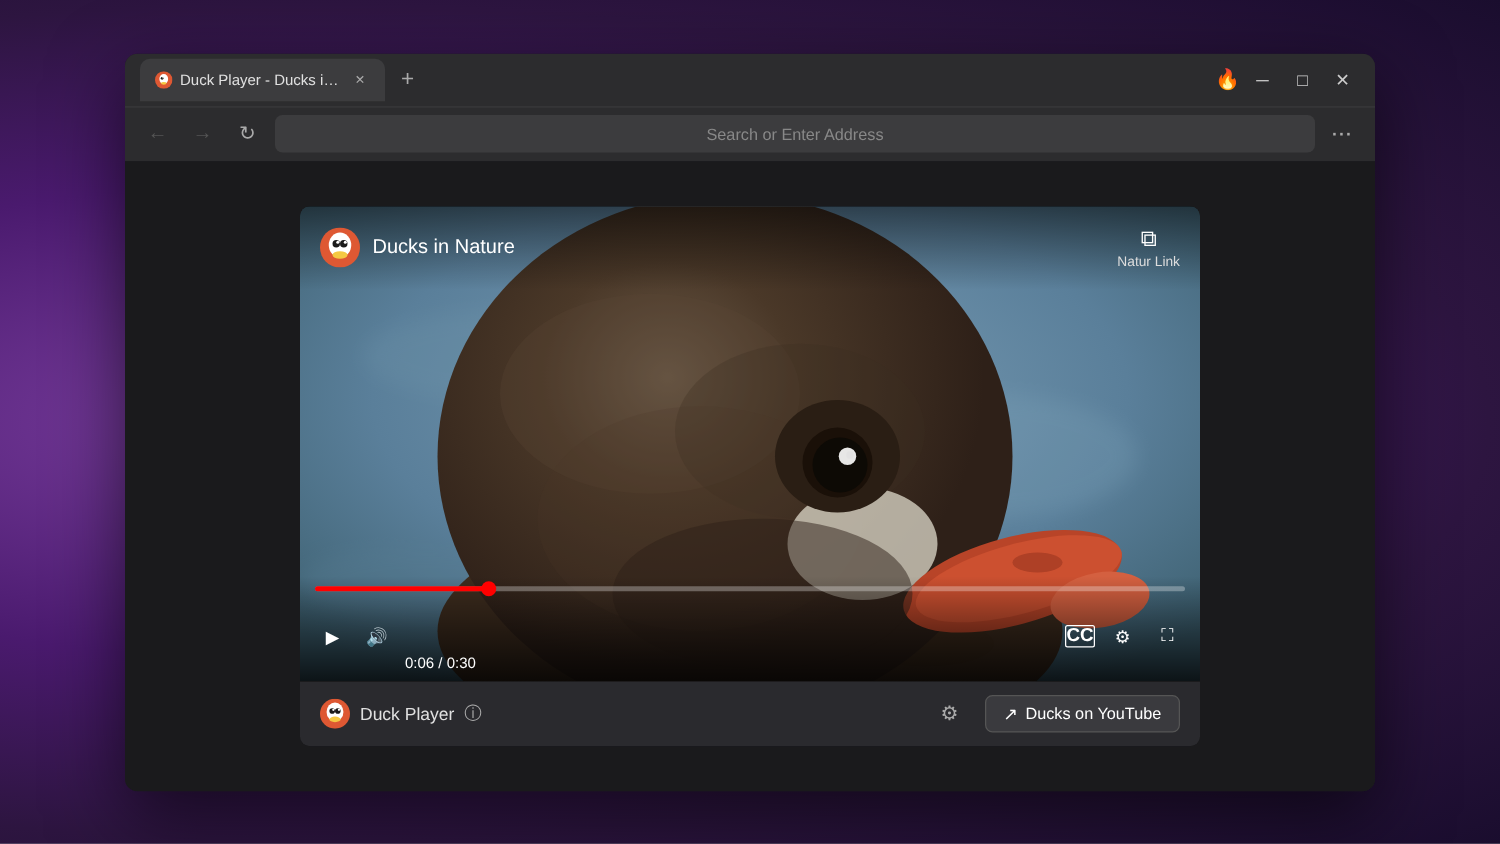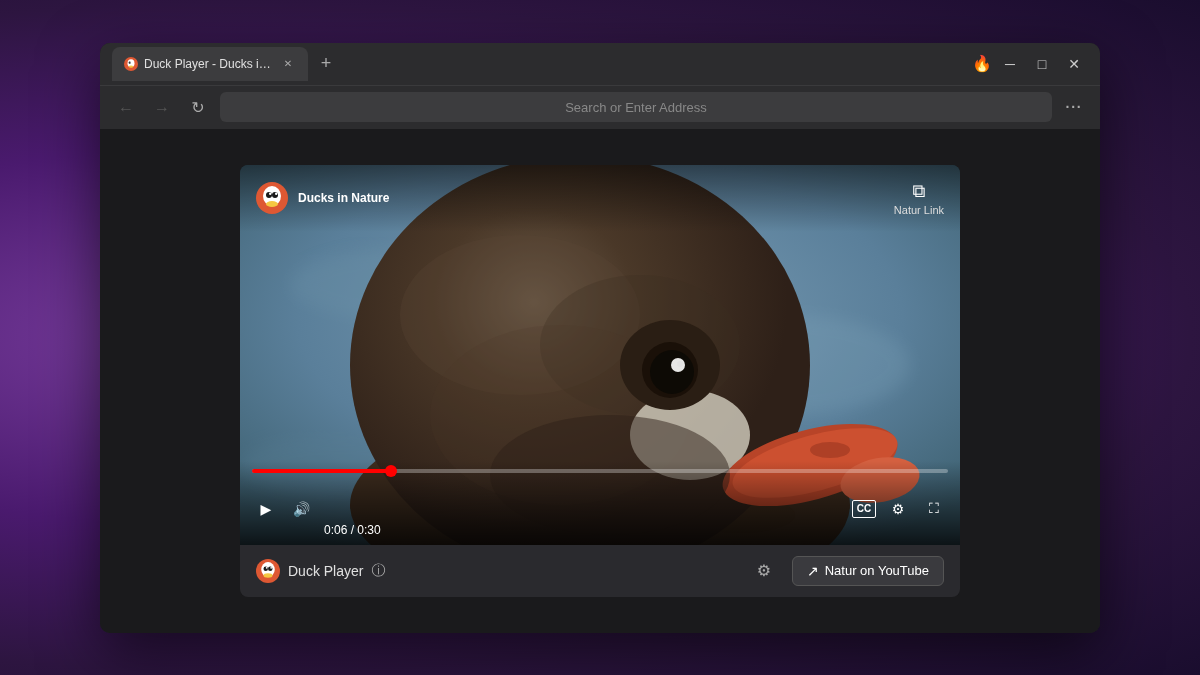--- a/index.html
+++ b/index.html
@@ -207,22 +207,22 @@
       display: flex;
       align-items: center;
       gap: 10px;
     }
     .ddg-logo-small {
       width: 32px;
       height: 32px;
     }
     .video-title {
       color: #fff;
-      font-size: 12px;
-      font-weight: 700;
+      font-size: 16px;
+      font-weight: 400;
     }
     .copy-link-btn {
       display: flex;
       flex-direction: column;
       align-items: center;
       gap: 2px;
       cursor: pointer;
       color: #fff;
     }
     .copy-link-icon {
@@ -523,21 +523,21 @@
           </div>
           <div class="controls-row">
             <div class="ctrl-btn">
               <span>▶</span>
             </div>
             <div class="ctrl-btn">
               <span>🔊</span>
             </div>
             <span class="time-display">0:06 / 0:30</span>
             <div class="controls-spacer"></div>
-            <div class="ctrl-btn" style="font-size:10px; font-weight:bold; border:1px solid #fff; width:24px; height:18px; border-radius:2px;">
+            <div class="ctrl-btn" style="font-size:15px; font-weight:bold; border:1px solid #fff; width:24px; height:18px; border-radius:2px;">
               <span>CC</span>
             </div>
             <div class="ctrl-btn">
               <span>⚙</span>
             </div>
             <div class="ctrl-btn">
               <span>⛶</span>
             </div>
           </div>
         </div>
@@ -557,18 +557,18 @@
           </svg>
           <span class="duck-player-text">Duck Player</span>
           <span class="info-icon">ⓘ</span>
         </div>
         <div class="bottom-bar-spacer"></div>
         <div class="settings-btn">
           <span>⚙</span>
         </div>
         <div class="watch-youtube-btn">
           <span class="yt-icon">↗</span>
-          <span>Natur on YouTube</span>
+          <span>Ducks on YouTube</span>
         </div>
       </div>
     </div>
   </div>
 </div>
 
 </body></html>

